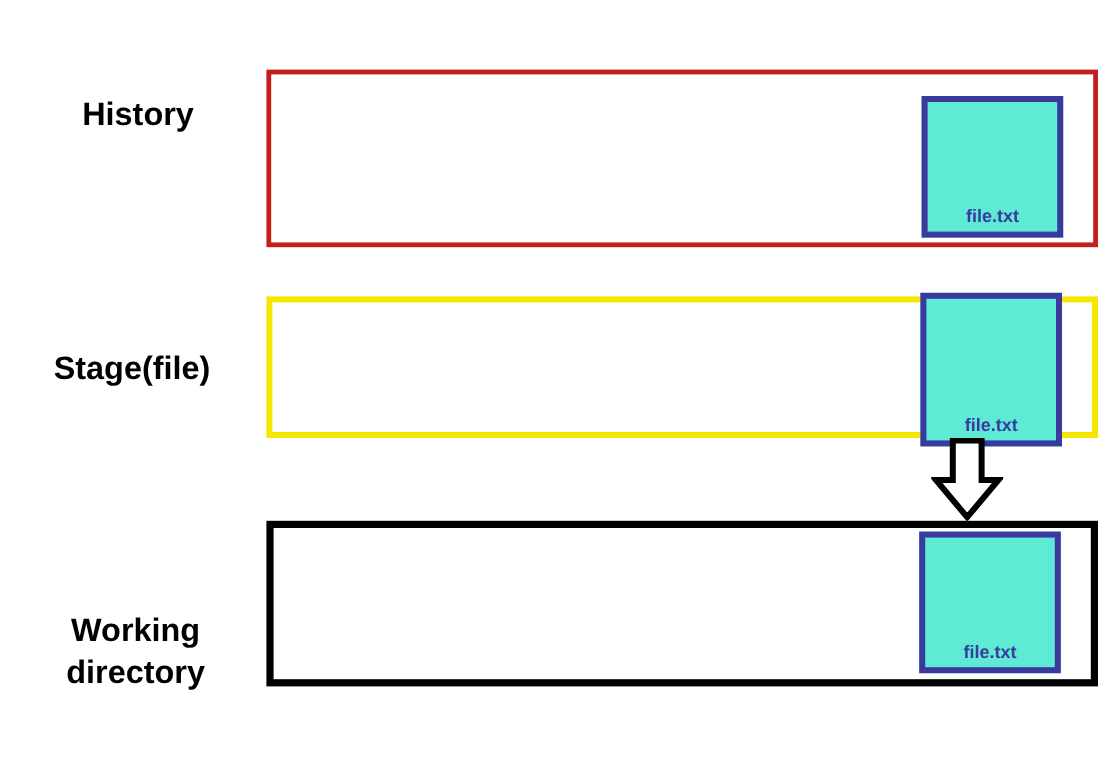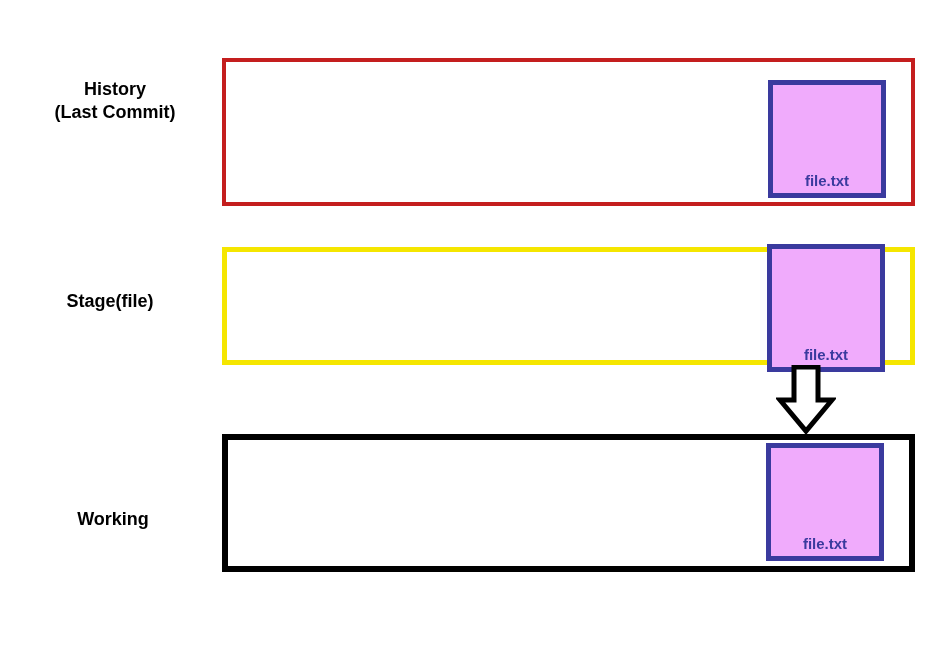--- a/index.html
+++ b/index.html
@@ -5,54 +5,53 @@
     * { box-sizing: border-box; margin: 0; padding: 0; }
     body {
       width: 932px;
       height: 646px;
       background: #ffffff;
       position: relative;
       font-family: Arial, sans-serif;
     }
     .label {
       position: absolute;
-      font-size: 18px;
+      font-size: 27px;
       font-weight: bold;
       color: #000;
       text-align: center;
       line-height: 1.3;
     }
     .zone-box {
       position: absolute;
       background: #fff;
     }
     .file-box {
       position: absolute;
       border: 5px solid #3a3a9e;
-      background: #f0abfc;
+      background: #5eead4;
       display: flex;
       align-items: flex-end;
       justify-content: center;
     }
     .file-label {
       font-size: 15px;
       font-weight: bold;
       color: #3a3a9e;
       padding-bottom: 4px;
     }
     .arrow {
       position: absolute;
     }
   </style>
 </head>
 <body>
 
 <div class="label" style="left:20px; top:78px; width:190px;">
   <div>History</div>
-  <div>(Last Commit)</div>
 </div>
 
 <div class="zone-box" style="left:222px; top:58px; width:693px; height:148px; border:4px solid #c41e1e;">
   <div class="file-box" style="right:25px; top:18px; width:118px; height:118px;">
     <span class="file-label">file.txt</span>
   </div>
 </div>
 
 <div class="label" style="left:10px; top:290px; width:200px;">
   <div>Stage(file)</div>
@@ -63,19 +62,20 @@
     <span class="file-label">file.txt</span>
   </div>
 </div>
 
 <svg class="arrow" style="left:776px; top:365px;" width="60" height="70">
   <path d="M 18 2 L 42 2 L 42 35 L 56 35 L 30 66 L 4 35 L 18 35 Z" fill="#ffffff" stroke="#000000" stroke-width="5"></path>
 </svg>
 
 <div class="label" style="left:28px; top:470px; width:170px;margin-top:38px;">
   <div>Working</div>
+  <div>directory</div>
 </div>
 
 <div class="zone-box" style="left:222px; top:434px; width:693px; height:138px; border:6px solid #000000;">
   <div class="file-box" style="right:25px; top:3px; width:118px; height:118px;">
     <span class="file-label">file.txt</span>
   </div>
 </div>
 
 </body></html>

